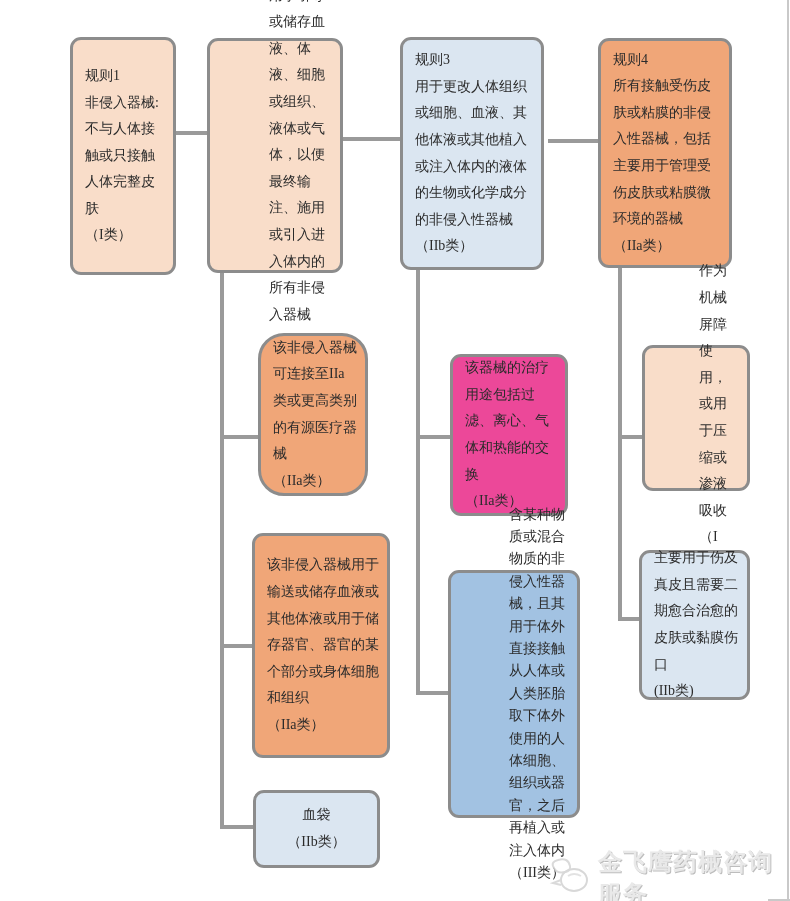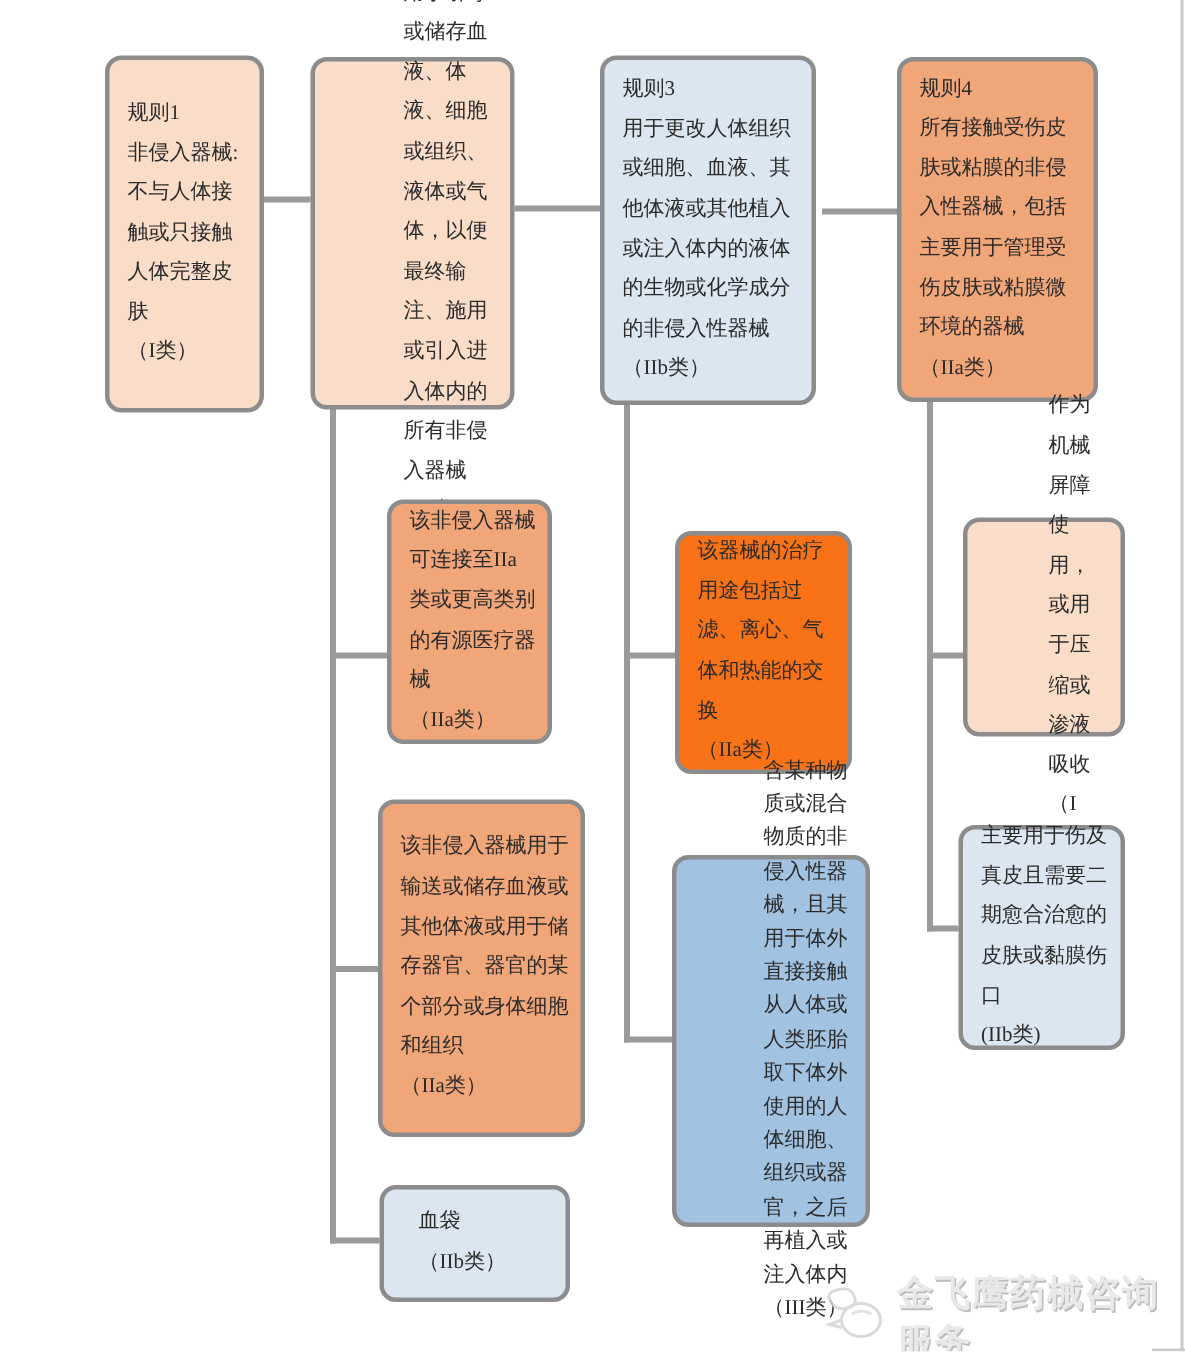--- a/index.html
+++ b/index.html
@@ -29,21 +29,21 @@
   }
   .node-text {
     white-space: pre-line;
     font-size: 14px;
     line-height: 1.9;
     color: #2b2b2b;
     padding: 6px 8px 6px 12px;
     text-align: left;
     width: 100%;
   }
-  .node.center .node-text { text-align: left; padding: 6px 23px; }
+  .node.center .node-text { text-align: center; padding: 6px 10px; }
   .conn { position: absolute; background: #9a9a9a; }
   .watermark {
     position: absolute;
     left: 548px; top: 846px;
     display: flex; align-items: center;
     user-select: none;
   }
   .watermark-text {
     font-size: 24px;
     font-weight: bold;
@@ -93,26 +93,26 @@
 用于更改人体组织或细胞、血液、其他体液或其他植入或注入体内的液体的生物或化学成分的非侵入性器械
 （IIb类）</div>
   </div>
 
   <div class="node" style="left: 598px; top: 38px; width: 134px; height: 230px; background-color: rgb(240, 166, 120);">
     <div class="node-text">规则4
 所有接触受伤皮肤或粘膜的非侵入性器械，包括主要用于管理受伤皮肤或粘膜微环境的器械
 （IIa类）</div>
   </div>
 
-  <div class="node" style="left: 258px; top: 333px; width: 110px; height: 163px; background-color: rgb(240, 166, 120);">
+  <div class="node" style="left: 258px; top: 333px; width: 110px; height: 163px; background-color: rgb(240, 166, 120); border-radius: 26px;">
     <div class="node-text">该非侵入器械可连接至IIa类或更高类别的有源医疗器械
 （IIa类）</div>
   </div>
 
-  <div class="node" style="left: 450px; top: 354px; width: 118px; height: 162px; background-color: #f97316;">
+  <div class="node" style="left: 450px; top: 354px; width: 118px; height: 162px; background-color: #ec4899;">
     <div class="node-text">该器械的治疗用途包括过滤、离心、气体和热能的交换
 （IIa类）</div>
   </div>
 
   <div class="node" style="left: 642px; top: 345px; width: 108px; height: 146px; background-color: rgb(249, 221, 201); padding-left: 42px;">
     <div class="node-text">作为机械屏障使用，或用于压缩或渗液吸收
 （I类）</div>
   </div>
 
   <div class="node" style="left: 252px; top: 533px; width: 138px; height: 225px; background-color: rgb(240, 166, 120);">

